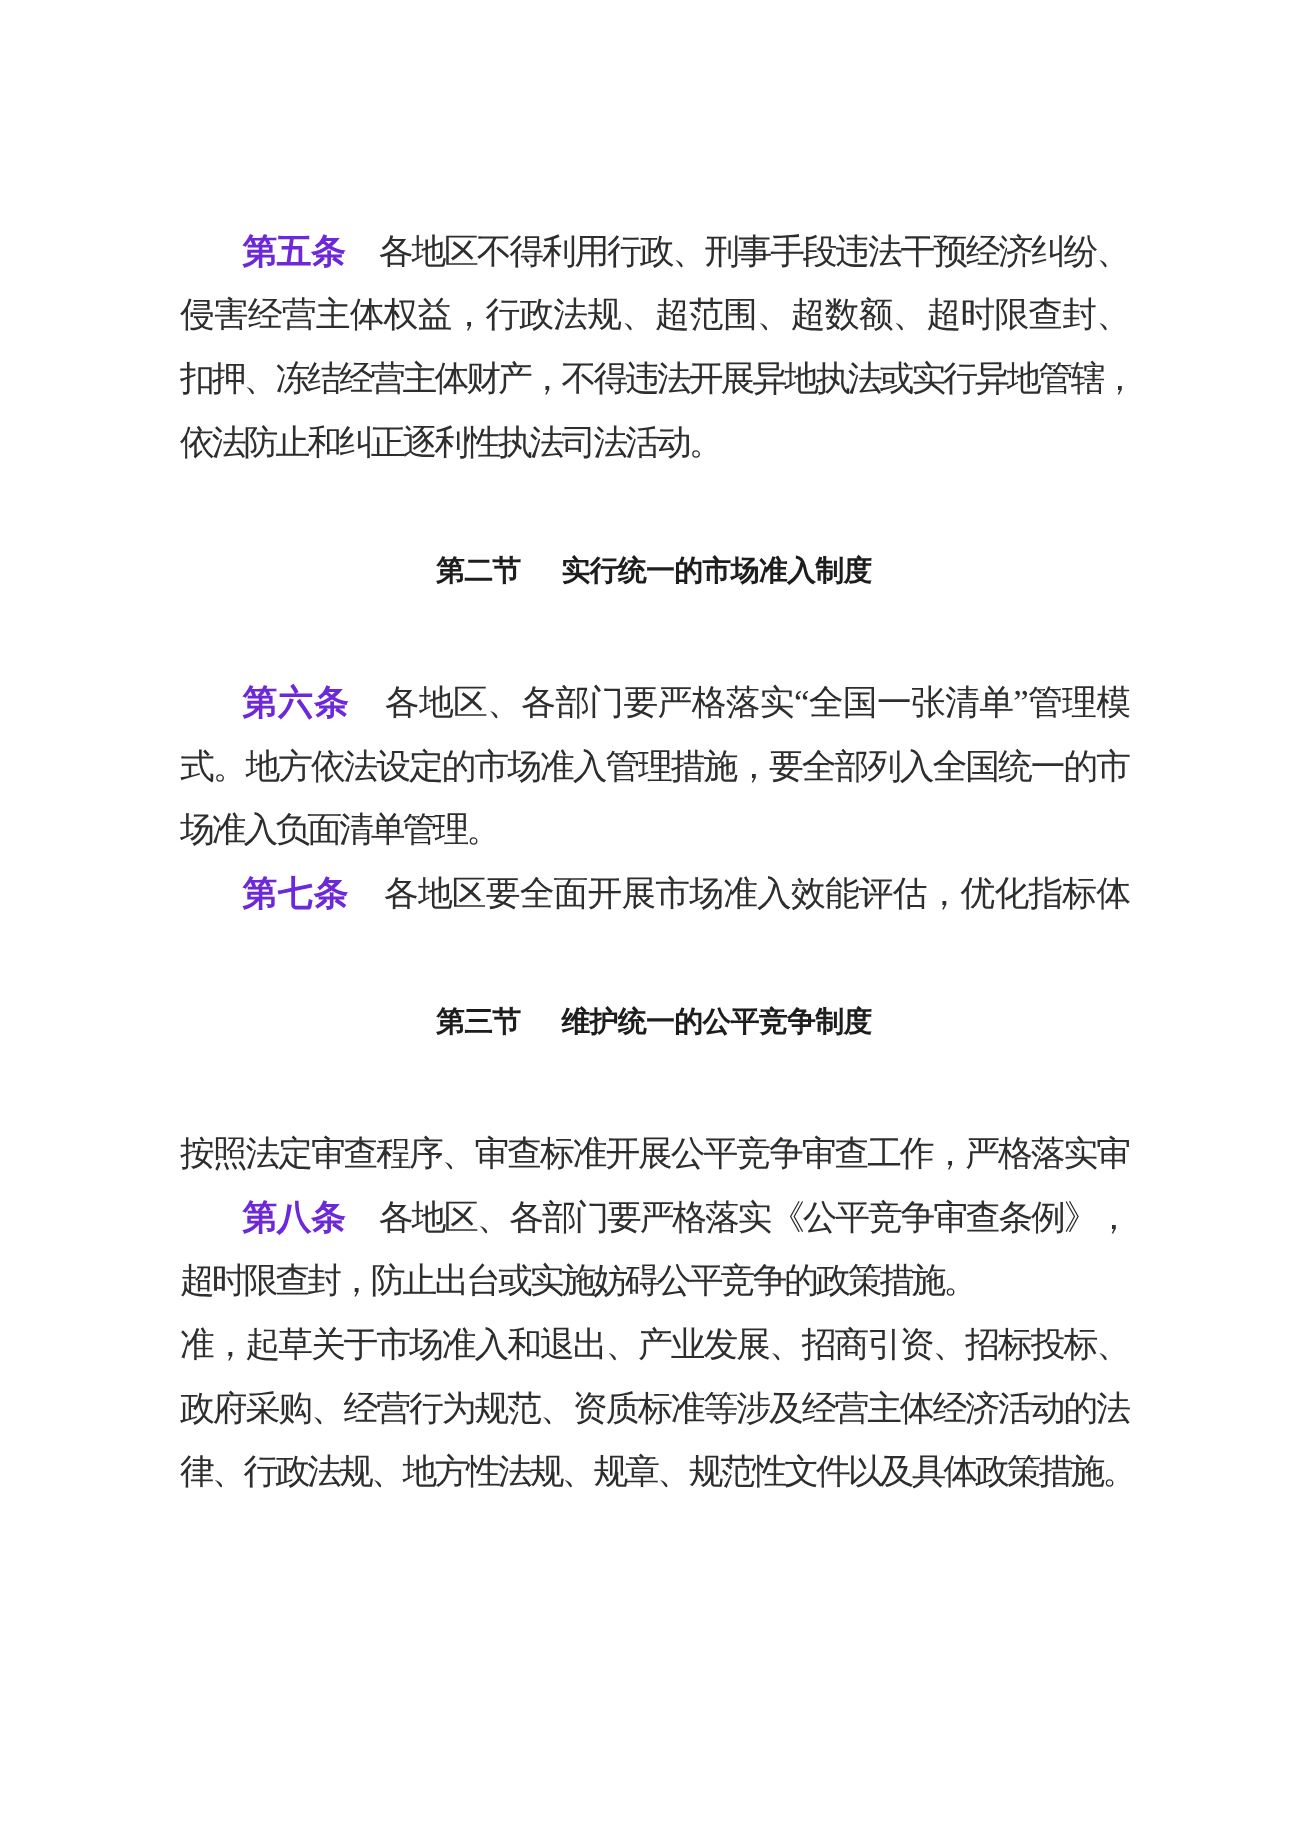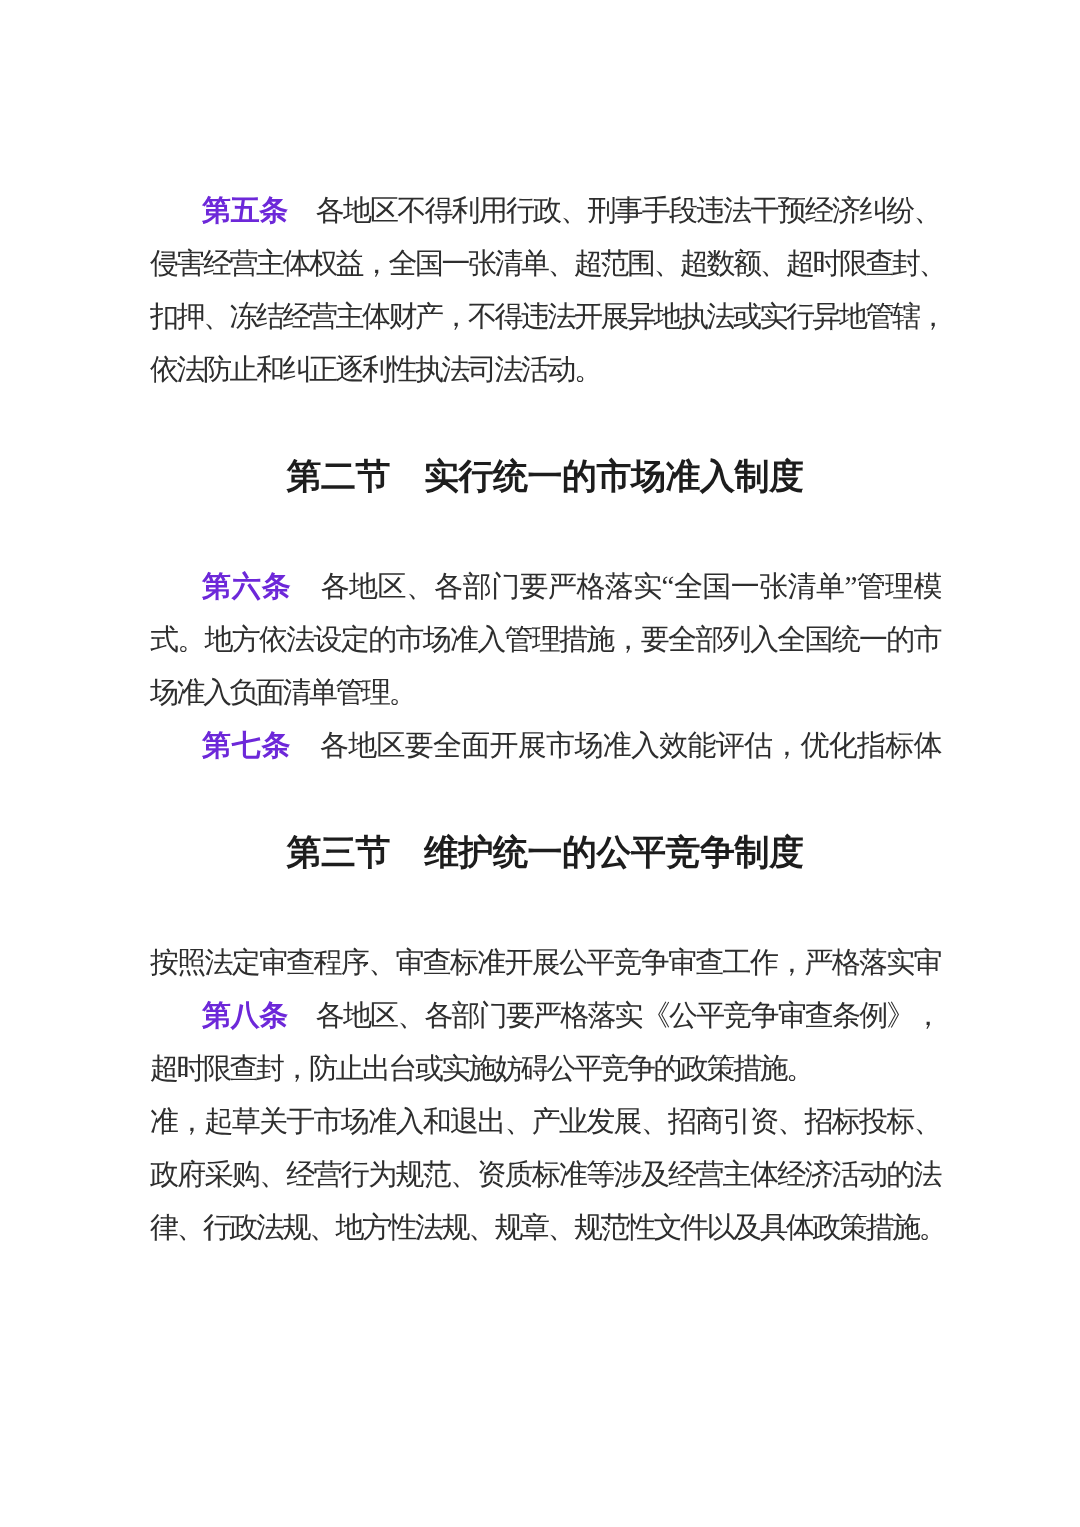--- a/index.html
+++ b/index.html
@@ -46,34 +46,34 @@
     letter-spacing: -1px;
   }
   .gap { display: inline-block; width: 27px; }
   .heading {
     margin: 53px 0 58px 0;
     height: 53px;
     line-height: 53px;
     text-align: center;
     font-family: "Liberation Sans", sans-serif;
     font-weight: 700;
-    font-size: 35px;
+    font-size: 24px;
     color: #1d1d1d;
     letter-spacing: -0.5px;
   }
   .hgap { display: inline-block; width: 34px; }
 </style>
 </head>
 <body>
 
 <div class="doc">
 
   <div class="para">
     <div class="line justify indent"><span class="label">第五条</span><span class="gap"></span><span>各地区不得利用行政、刑事手段违法干预经济纠纷、</span></div>
-    <div class="line justify">侵害经营主体权益，全国一张清单、超范围、超数额、超时限查封、</div>
+    <div class="line justify">侵害经营主体权益，行政法规、超范围、超数额、超时限查封、</div>
     <div class="line justify">扣押、冻结经营主体财产，不得违法开展异地执法或实行异地管辖，</div>
     <div class="line lastline">依法防止和纠正逐利性执法司法活动。</div>
   </div>
 
   <div class="heading"><span>第二节</span><span class="hgap"></span><span>实行统一的市场准入制度</span></div>
 
   <div class="para">
     <div class="line justify indent"><span class="label">第六条</span><span class="gap"></span><span>各地区、各部门要严格落实“全国一张清单”管理模</span></div>
     <div class="line justify">式。地方依法设定的市场准入管理措施，要全部列入全国统一的市</div>
     <div class="line lastline">场准入负面清单管理。</div>

